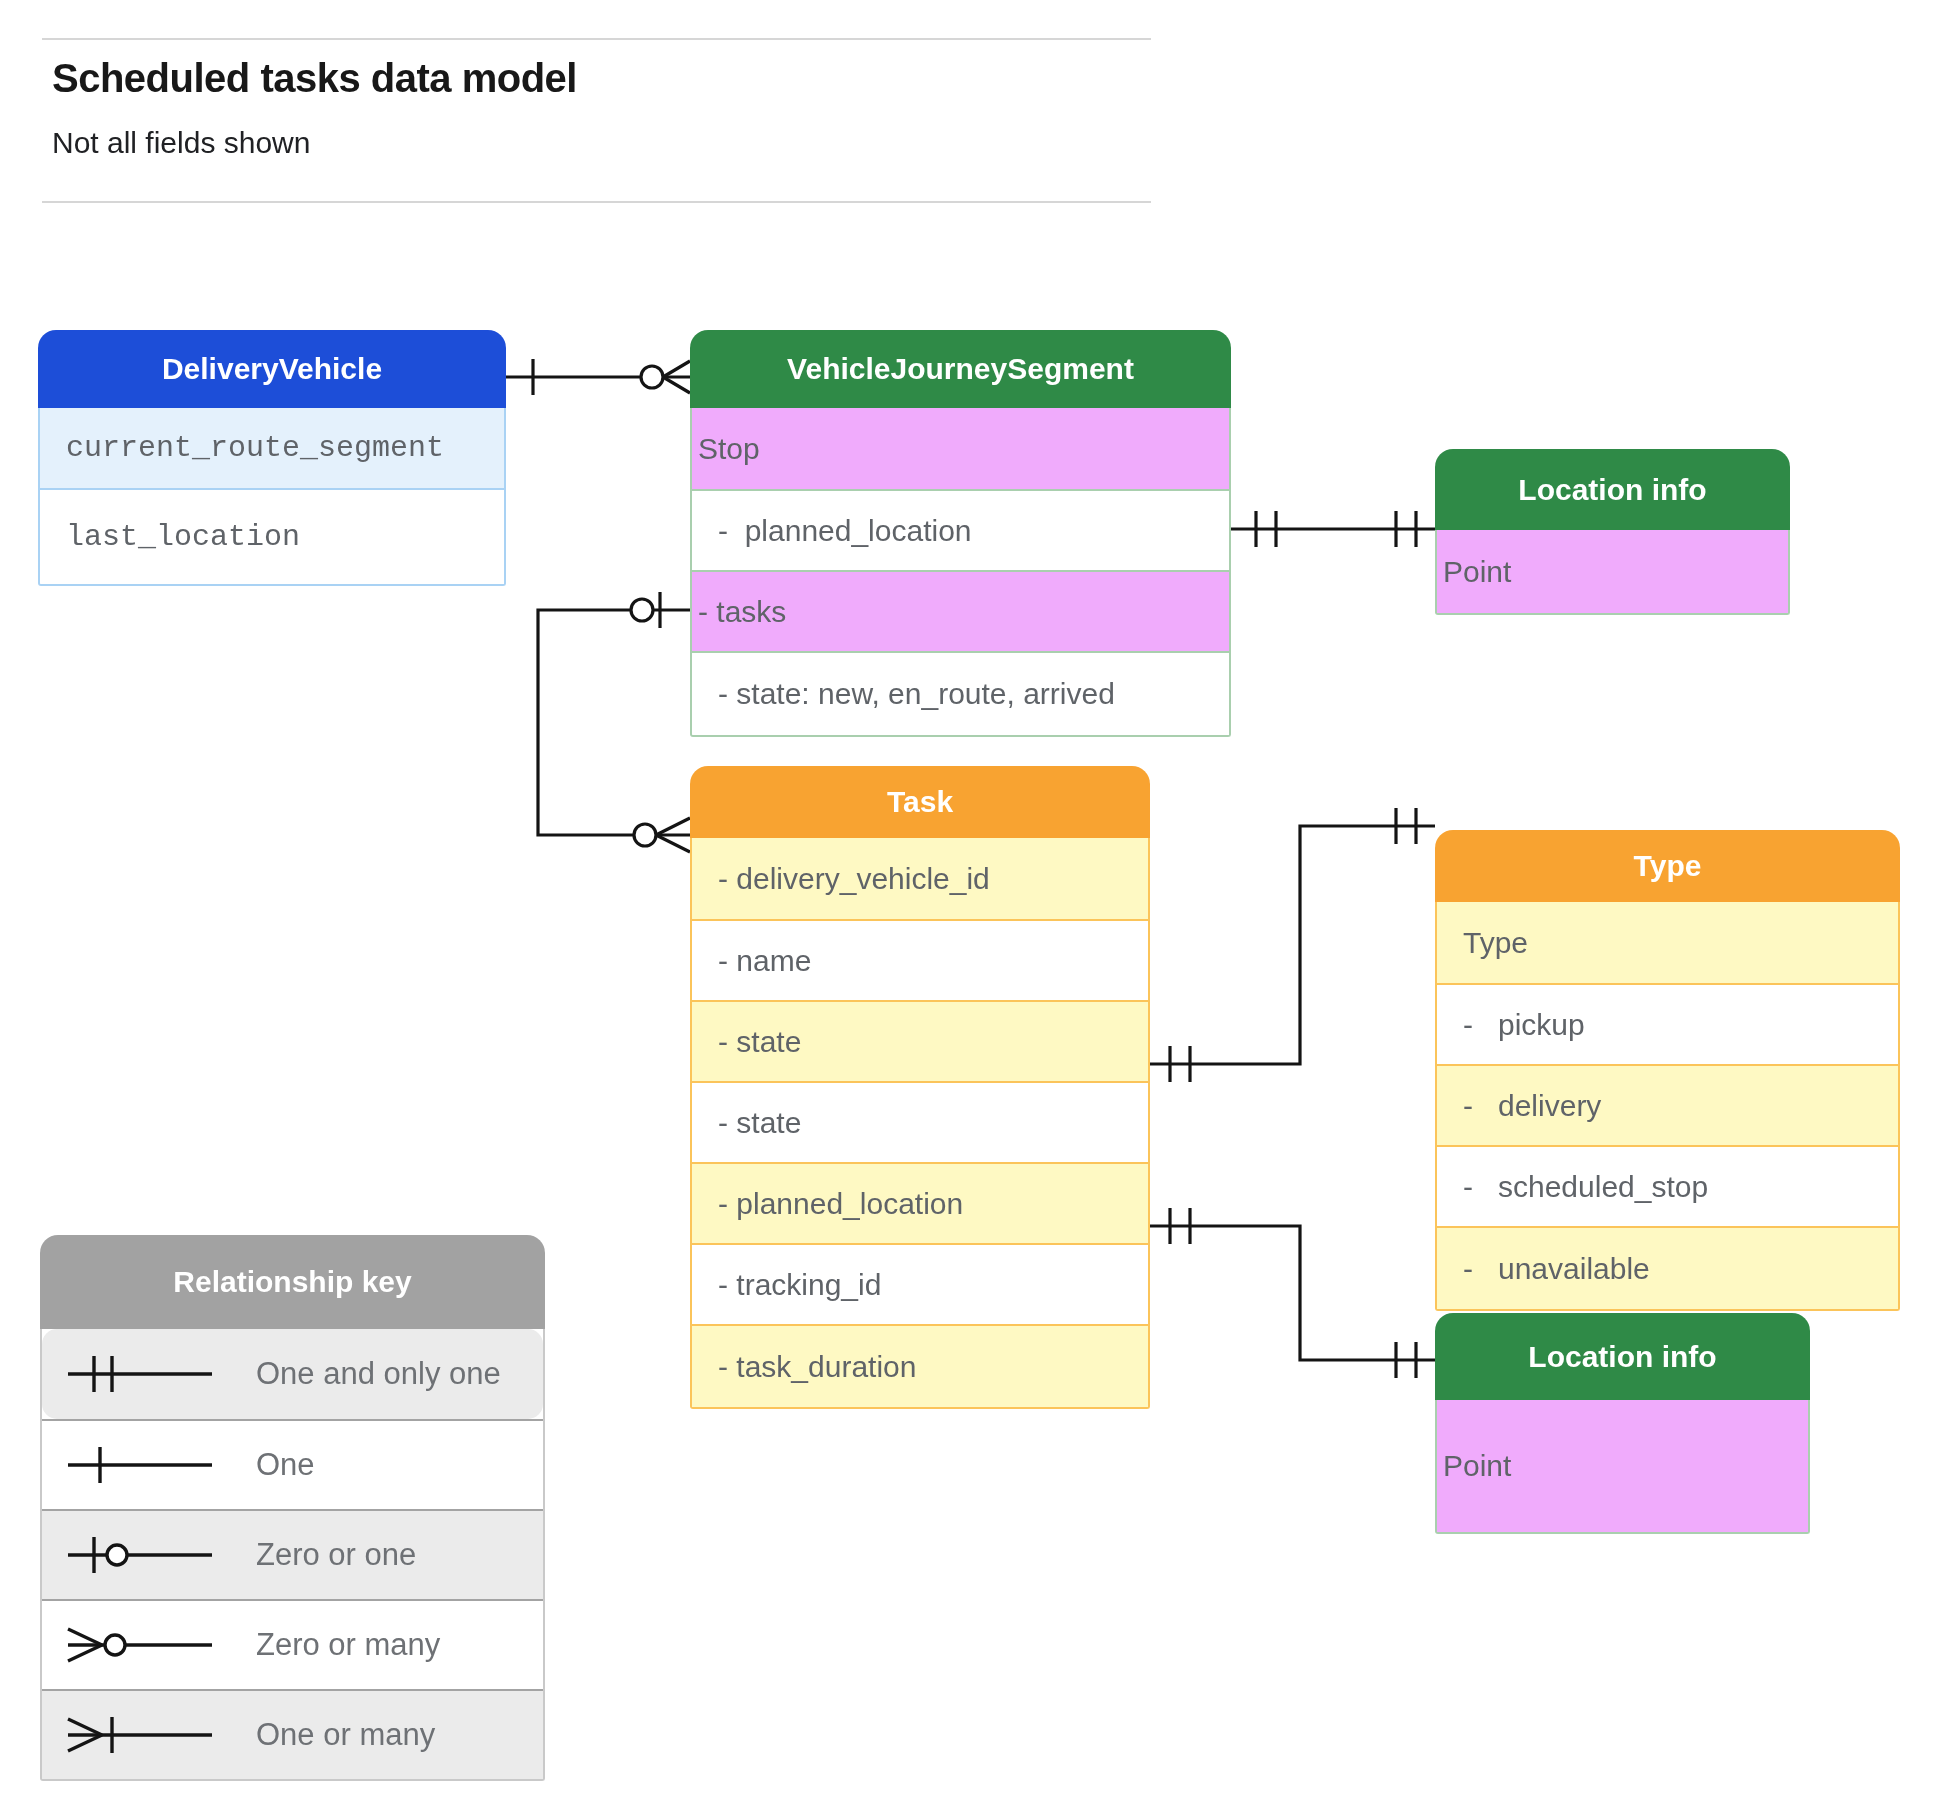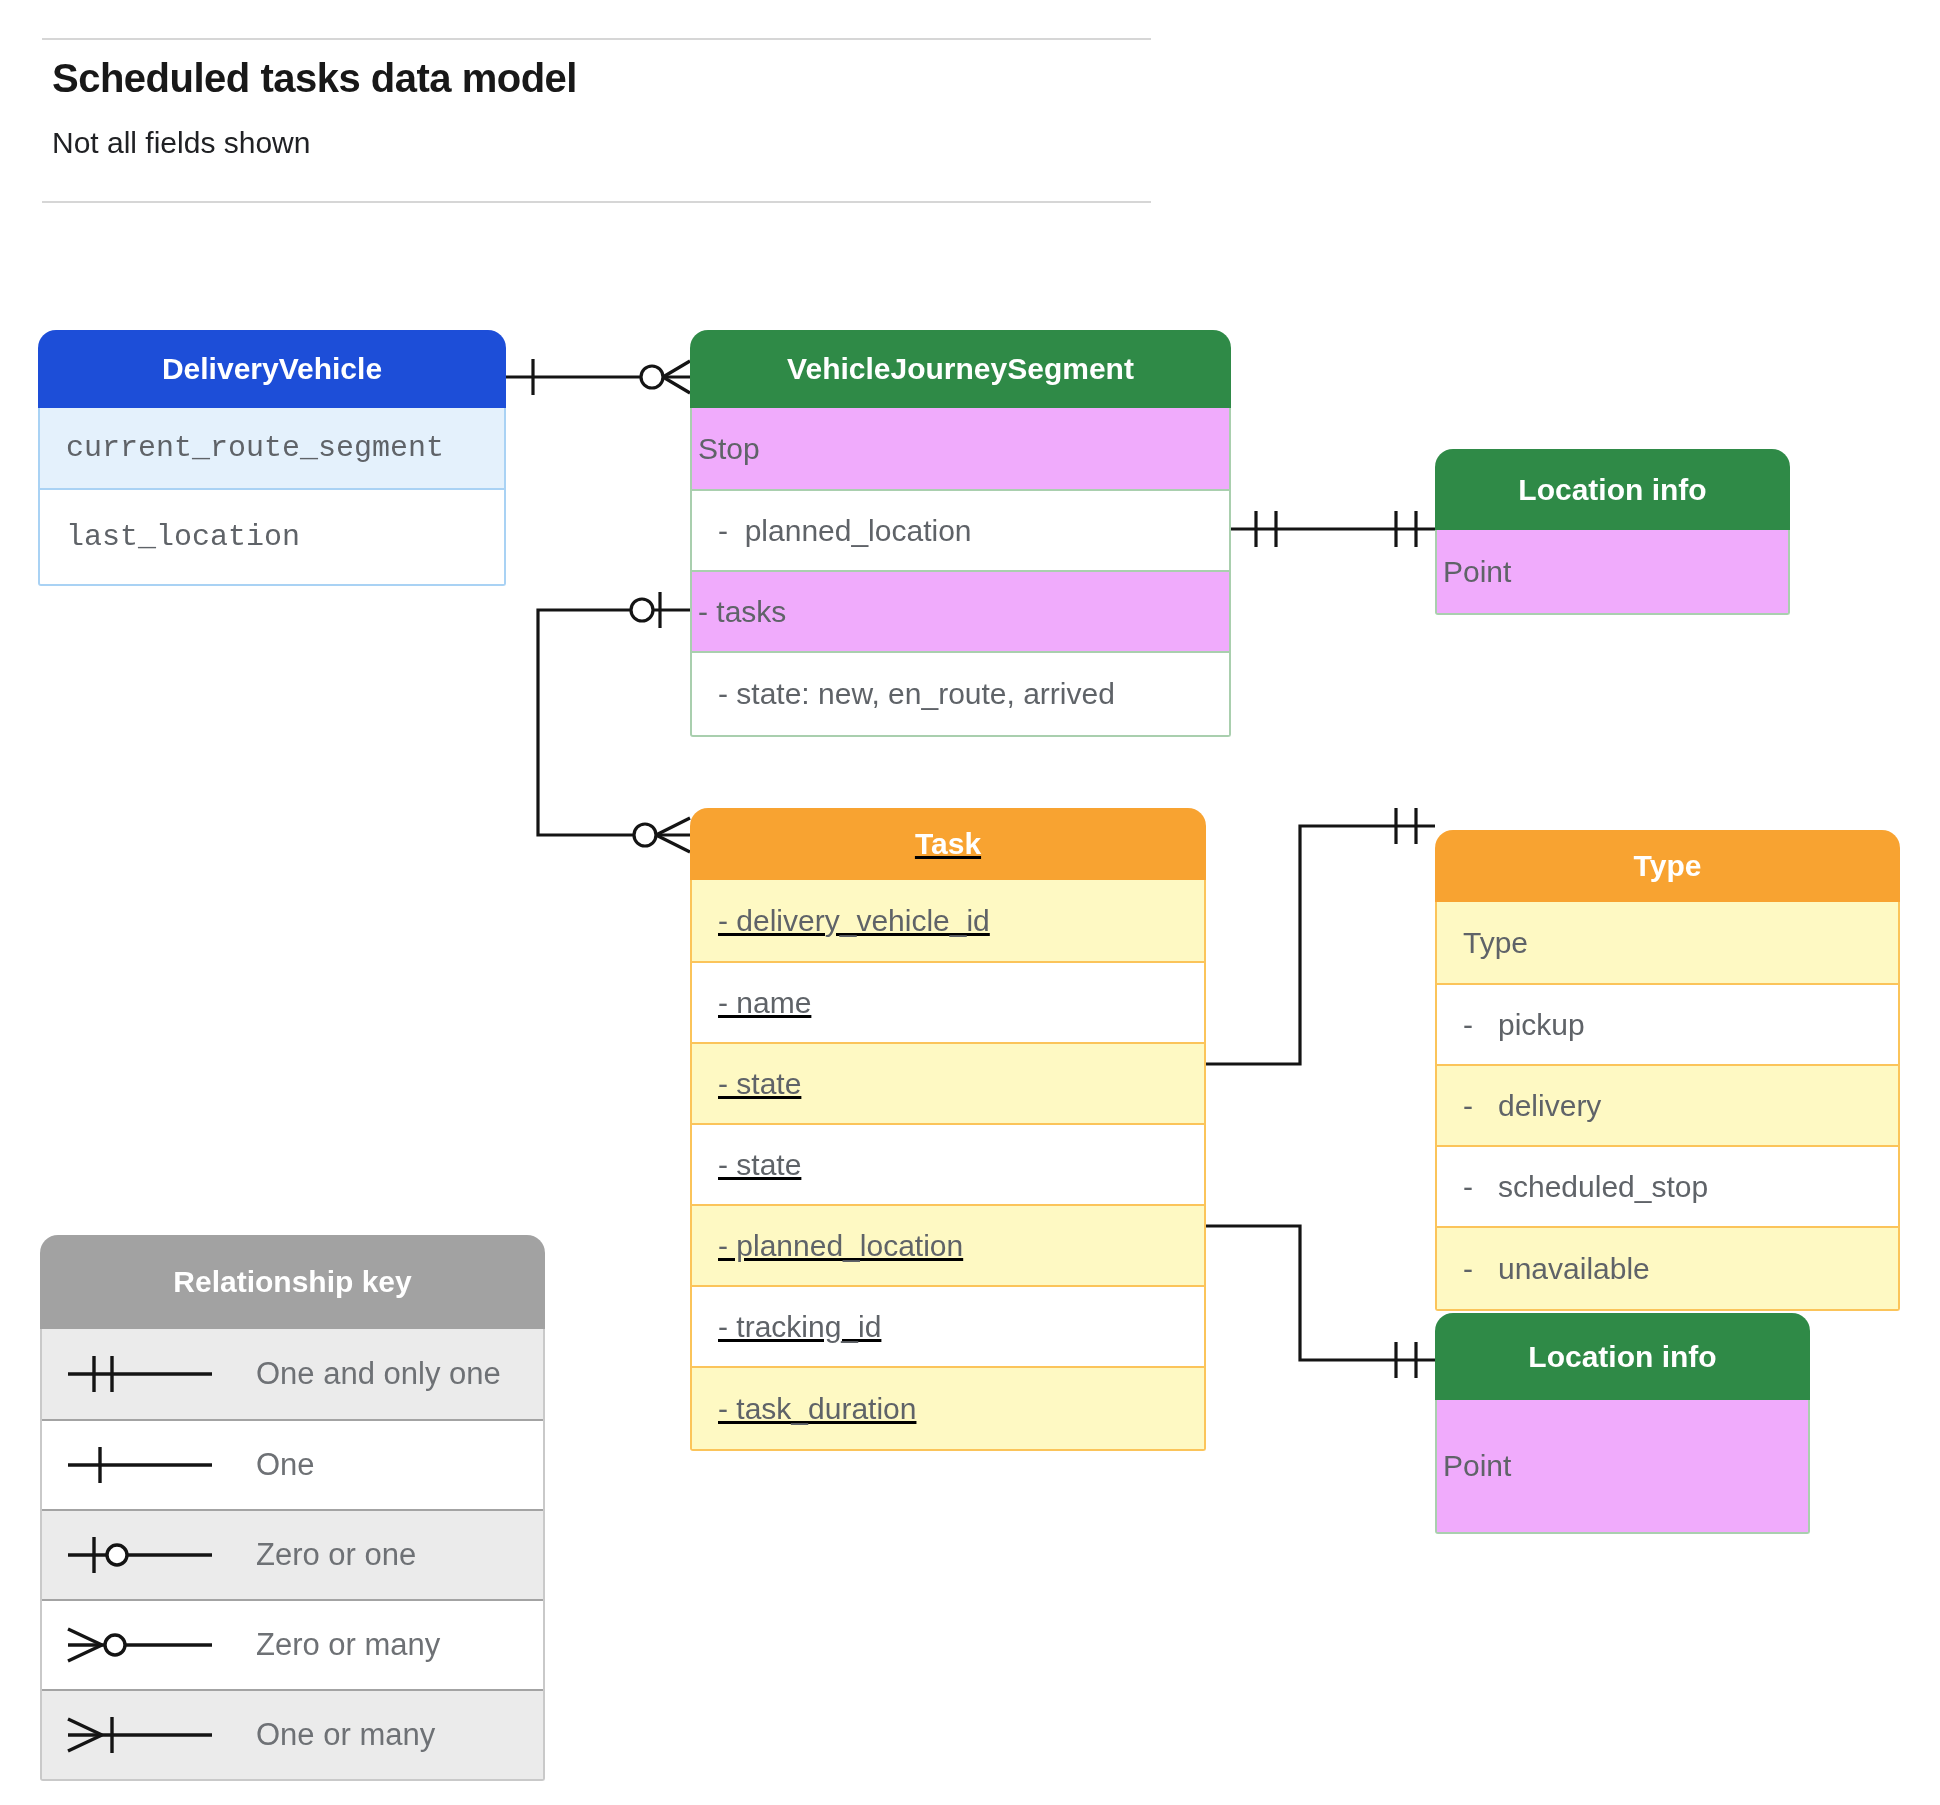--- a/index.html
+++ b/index.html
@@ -31,21 +31,21 @@
 
   .orange .hdr{background:#f8a331;}
   .orange .bdy{border-color:#fbc45a;}
   .orange .row{border-top-color:#fbc45a;}
   .orange .row.alt{background:#fef9c3;}
 
   .gray .hdr{background:#a2a2a2;}
   .gray .bdy{border-color:#c9c9c9;}
 
   .legend-row{display:flex;align-items:center;padding:0 0 0 20px;box-sizing:border-box;border-top:2px solid #a3a3a3;height:90px;}
-  .legend-row:first-child{border-top:none;}
+  .legend-row:first-child{border-top:none;border-radius:15px;}
   .legend-row.alt{background:#ebebeb;}
   .legend-row .sym{width:160px;flex:0 0 160px;}
   .legend-row .lbl{margin-left:34px;font-size:31px;color:#6e7175;white-space:pre;}
   .sym svg{display:block;}
   .sym .wire{stroke:#141414;stroke-width:3.4;fill:none;}
   .sym .dot{stroke:#141414;stroke-width:3.4;fill:#ffffff;}
 </style>
 </head>
 <body>
 
@@ -108,21 +108,21 @@
   </div>
 </div>
 
 <div class="entity green" style="left:1435px;top:449px;width:355px;">
   <div class="hdr" style="height:81px">Location info</div>
   <div class="bdy">
     <div class="row alt" style="height:83px">Point</div>
   </div>
 </div>
 
-<div class="entity orange" style="left:690px;top:808px;width:516px;text-decoration:underline;">
+<div class="entity orange" style="left:690px;top:766px;width:460px;">
   <div class="hdr" style="height:72px">Task</div>
   <div class="bdy">
     <div class="row alt" style="height:81px">- delivery_vehicle_id</div>
     <div class="row" style="height:81px">- name</div>
     <div class="row alt" style="height:81px">- state</div>
     <div class="row" style="height:81px">- state</div>
     <div class="row alt" style="height:81px">- planned_location</div>
     <div class="row" style="height:81px">- tracking_id</div>
     <div class="row alt" style="height:83px">- task_duration</div>
   </div>

